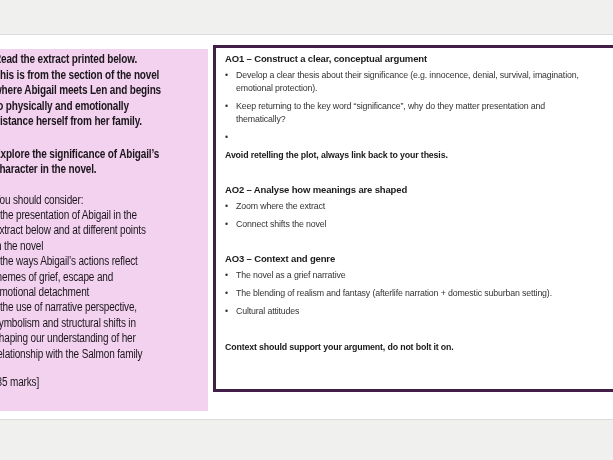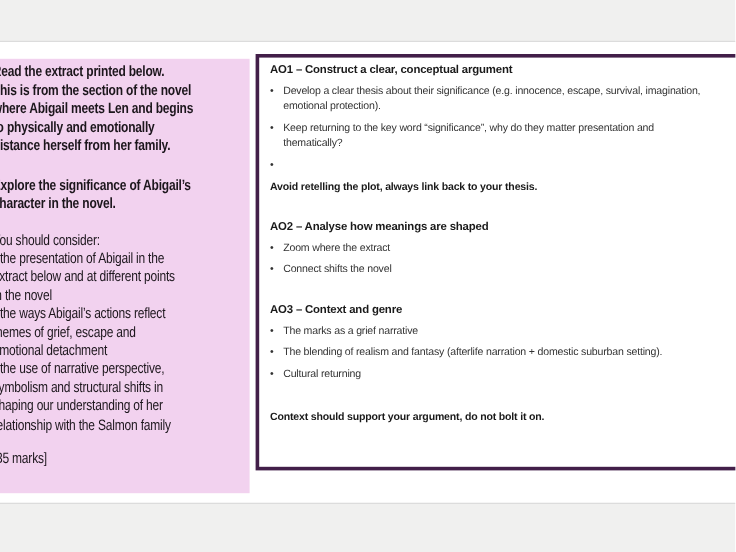--- a/index.html
+++ b/index.html
@@ -135,21 +135,21 @@
       <p class="q-block q-marks">[35 marks]</p>
     </div>
   </div>
 
   <div class="guidance-panel">
 
     <p class="g-heading">AO1 – Construct a clear, conceptual argument</p>
     <ul class="g-bullets">
       <li class="g-li">
         <span class="g-marker">•</span>
-        <span class="g-text">Develop a clear thesis about their significance (e.g. innocence, escape, survival, imagination,
+        <span class="g-text">Develop a clear thesis about their significance (e.g. innocence, denial, survival, imagination,
 emotional protection).</span>
       </li>
       <li class="g-li">
         <span class="g-marker">•</span>
         <span class="g-text">Keep returning to the key word “significance”, why do they matter presentation and
 thematically?</span>
       </li>
       <li class="g-li">
         <span class="g-marker">•</span>
       </li>
@@ -165,28 +165,28 @@
       <li class="g-li">
         <span class="g-marker">•</span>
         <span class="g-text">Connect shifts the novel</span>
       </li>
     </ul>
 
     <p class="g-heading g-section-gap">AO3 – Context and genre</p>
     <ul class="g-bullets">
       <li class="g-li">
         <span class="g-marker">•</span>
-        <span class="g-text">The marks as a grief narrative</span>
+        <span class="g-text">The novel as a grief narrative</span>
       </li>
       <li class="g-li">
         <span class="g-marker">•</span>
         <span class="g-text">The blending of realism and fantasy (afterlife narration + domestic suburban setting).</span>
       </li>
       <li class="g-li">
         <span class="g-marker">•</span>
-        <span class="g-text">Cultural returning</span>
+        <span class="g-text">Cultural attitudes</span>
       </li>
     </ul>
 
     <p class="g-footer">Context should support your argument, do not bolt it on.</p>
   </div>
 
 </div>
 
 </body></html>

